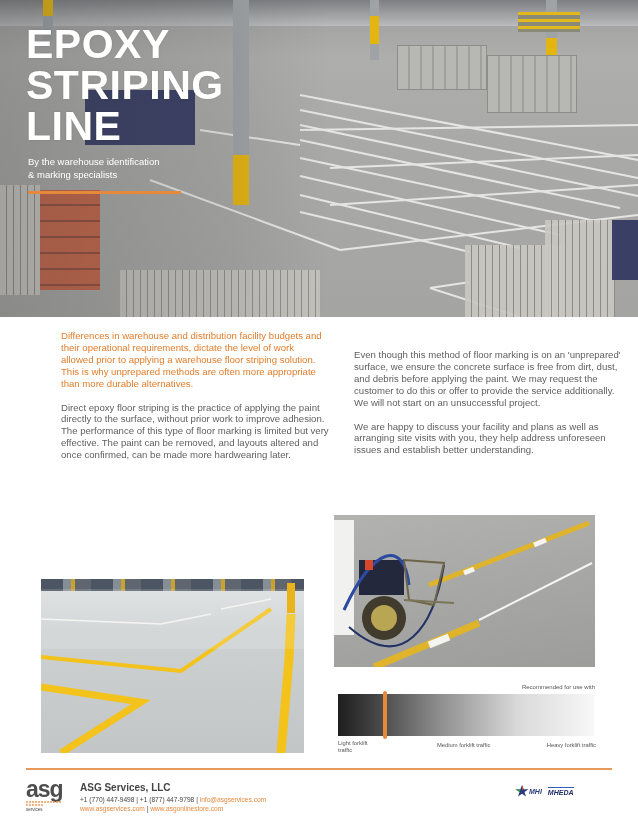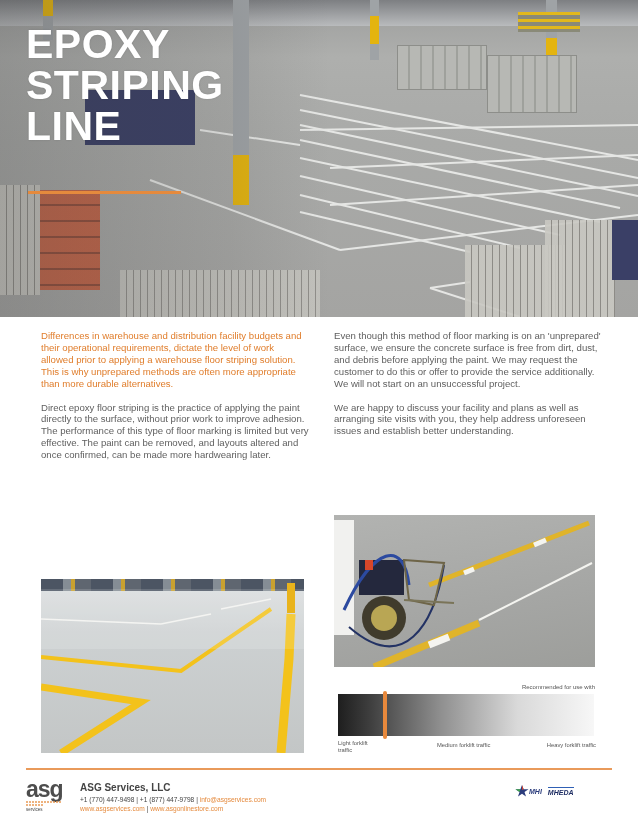--- a/index.html
+++ b/index.html
@@ -40,24 +40,24 @@
   .title div { height: 41px; }
   .subtitle {
     position: absolute; left: 28px; top: 155px; width: 200px;
     color: #ffffff; font-size: 9.5px; line-height: 13px;
   }
   .hero-rule {
     position: absolute; left: 28px; top: 191px; width: 153px; height: 3px; background: #e58a3d;
   }
 
   
-  .col { position: absolute; font-size: 9.6px; line-height: 11.9px; color: #5f5f5f; }
+  .col { position: absolute; font-size: 9.6px; line-height: 11.9px; color: #5f5f5f; margin-left: 20px; }
   .col p { margin-bottom: 12px; }
   .col-left { left: 41px; top: 330px; width: 268px; }
-  .col-right { left: 334px; top: 330px; width: 270px; }
+  .col-right { left: 334px; top: 349px; width: 270px; }
   .lead { color: #e07d2b; }
 
   
   .photo { position: absolute; overflow: hidden; }
   .photo-floor {
     left: 41px; top: 579px; width: 263px; height: 174px;
     background: linear-gradient(180deg, #dcdfe0 0%, #cdd1d2 30%, #c3c6c6 100%);
   }
   .photo-floor .backwall {
     position: absolute; left: 0; top: 0; width: 100%; height: 12px;
@@ -144,20 +144,24 @@
   <div class="cart-grey" style="left:465px;top:245px;width:100px;height:72px;"></div>
   <div class="cart-grey" style="left:545px;top:220px;width:70px;height:97px;"></div>
   <div class="cart-blue" style="left:612px;top:220px;width:26px;height:60px;"></div>
   <div class="hero-shade"></div>
 
   <div class="title">
     <div>EPOXY</div>
     <div>STRIPING</div>
     <div>LINE</div>
   </div>
+  <div class="subtitle">
+    <div>By the warehouse identification</div>
+    <div>&amp; marking specialists</div>
+  </div>
   <div class="hero-rule"></div>
 </div>
 
 <div class="col col-left">
   <p class="lead">Differences in warehouse and distribution facility budgets and their operational requirements, dictate the level of work allowed prior to applying a warehouse floor striping solution. This is why unprepared methods are often more appropriate than more durable alternatives.</p>
   <p>Direct epoxy floor striping is the practice of applying the paint directly to the surface, without prior work to improve adhesion. The performance of this type of floor marking is limited but very effective. The paint can be removed, and layouts altered and once confirmed, can be made more hardwearing later.</p>
 </div>
 
 <div class="col col-right">
   <p>Even though this method of floor marking is on an 'unprepared' surface, we ensure the concrete surface is free from dirt, dust, and debris before applying the paint. We may request the customer to do this or offer to provide the service additionally. We will not start on an unsuccessful project.</p>

